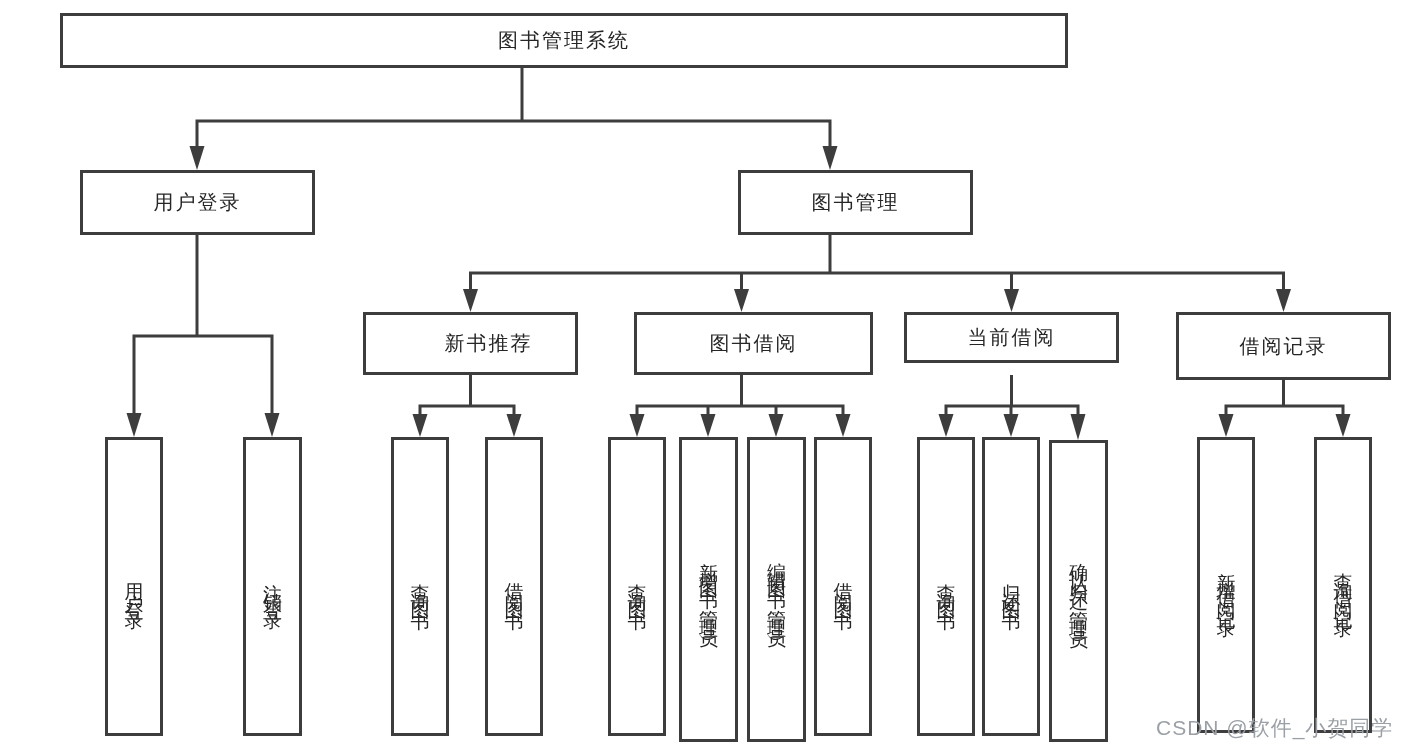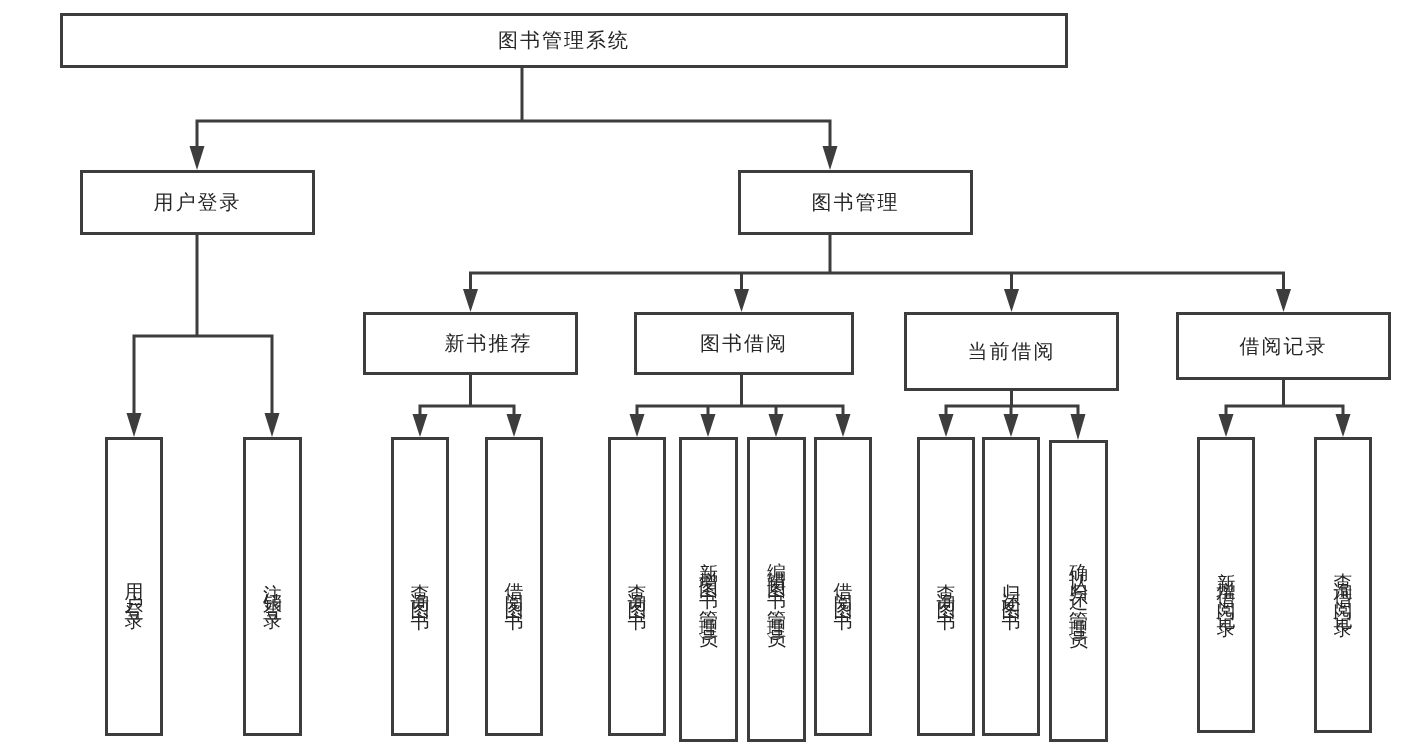--- a/index.html
+++ b/index.html
@@ -139,24 +139,24 @@
   <div class="node" style="left:80px; top:170px; width:235px; height:65px;">
     <span class="h-label">用户登录</span>
   </div>
   <div class="node" style="left:712px; top:170px; width:235px; height:65px;margin-left:26px;">
     <span class="h-label">图书管理</span>
   </div>
 
   <div class="node" style="left:363px; top:312px; width:215px; height:63px;padding-left:36px;">
     <span class="h-label">新书推荐</span>
   </div>
-  <div class="node" style="left:634px; top:312px; width:220px; height:63px;">
+  <div class="node" style="left:634px; top:312px; width:239px; height:63px;">
     <span class="h-label">图书借阅</span>
   </div>
-  <div class="node" style="left:904px; top:312px; width:215px; height:79px;">
+  <div class="node" style="left:904px; top:312px; width:215px; height:51px;">
     <span class="h-label">当前借阅</span>
   </div>
   <div class="node" style="left:1176px; top:312px; width:215px; height:68px;">
     <span class="h-label">借阅记录</span>
   </div>
 
   <div class="node" style="left:105px; top:437px; width:58px; height:299px;">
     <span class="v-label">用户登录</span>
   </div>
   <div class="node" style="left:243px; top:437px; width:59px; height:299px;">
@@ -193,14 +193,15 @@
     <span class="v-label">确认归还（管理员）</span>
   </div>
 
   <div class="node" style="left:1197px; top:437px; width:58px; height:296px;">
     <span class="v-label">新增借阅记录</span>
   </div>
   <div class="node" style="left:1314px; top:437px; width:58px; height:296px;">
     <span class="v-label">查询借阅记录</span>
   </div>
 
+  <div class="watermark">CSDN @软件_小贺同学</div>
 
 </div>
 
 </body></html>

